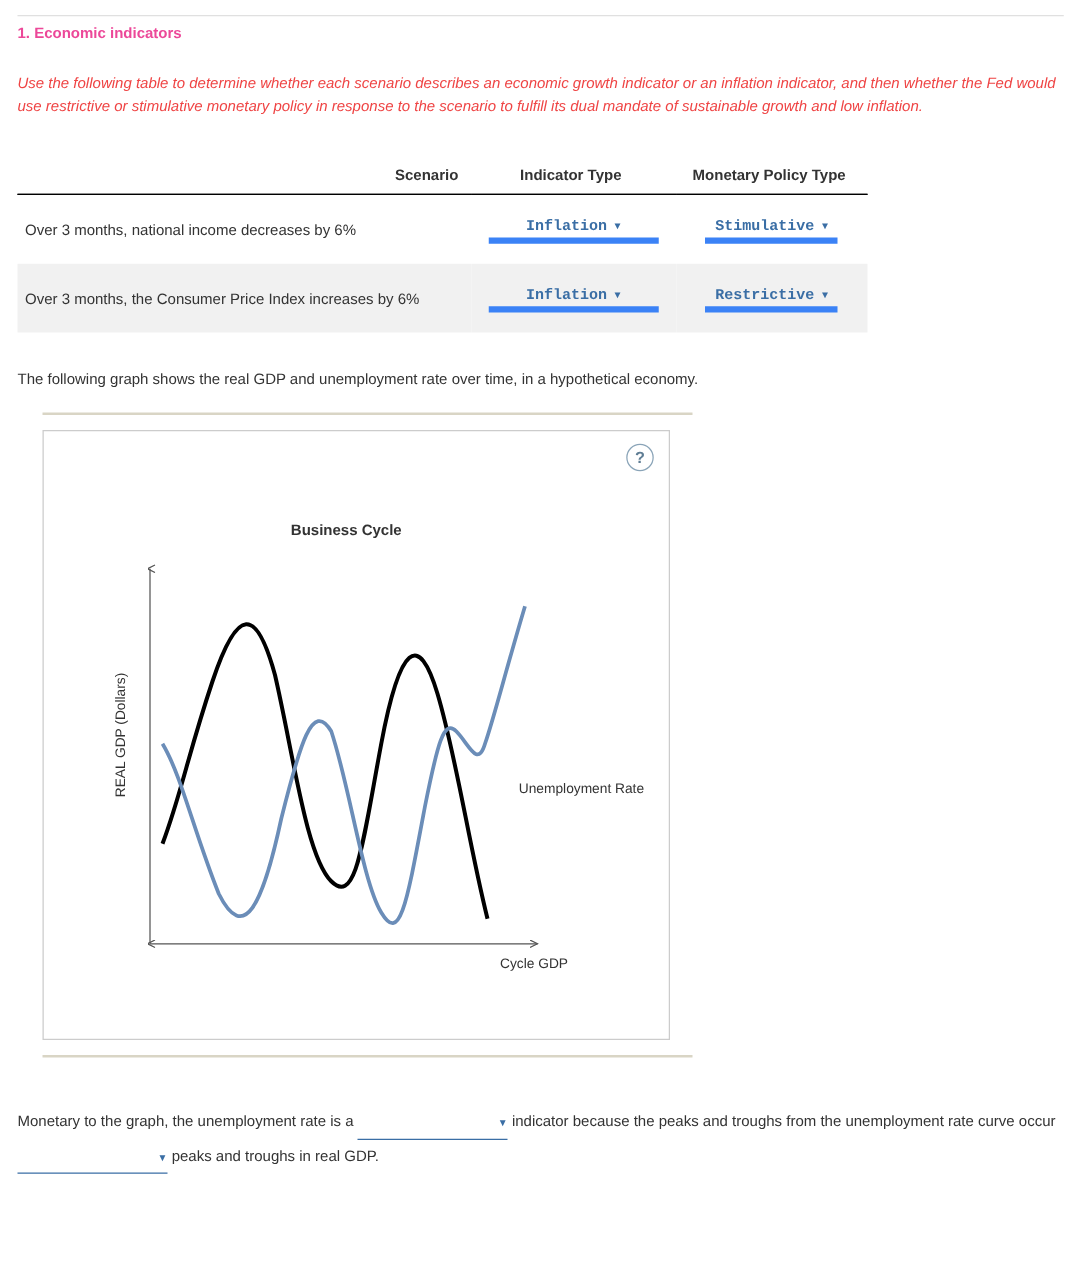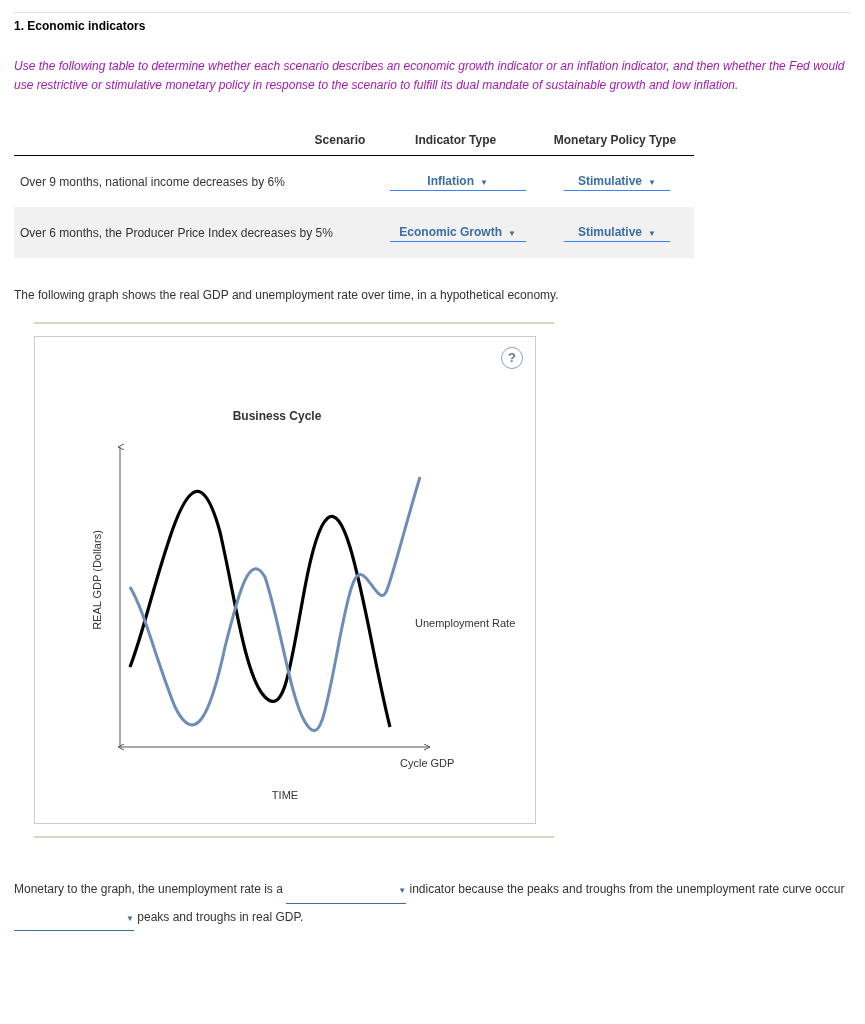--- a/index.html
+++ b/index.html
@@ -5,30 +5,30 @@
   body {
     font-family: Verdana, Geneva, sans-serif;
     font-size: 12px;
     color: #333;
     margin: 0;
     padding: 12px 14px;
     width: 865px;
     box-sizing: border-box;
   }
   .section-title {
-    color: #000000;
+    color: #ec4899;
     font-weight: bold;
     font-size: 12px;
     margin: 0 0 24px 0;
     border-top: 1px solid #e0e0e0;
     padding-top: 6px;
   }
   .instructions {
     font-style: italic;
-    color: #a21caf;
+    color: #ef4444;
     line-height: 1.6;
     margin-bottom: 30px;
   }
   table.scenario {
     width: 680px;
     border-collapse: collapse;
     margin-bottom: 30px;
   }
   table.scenario th {
     text-align: right;
@@ -46,26 +46,27 @@
     font-size: 12px;
     vertical-align: middle;
   }
   table.scenario tbody tr:nth-child(even) td {
     background: #f1f1f1;
   }
   .dropdown-field {
     display: inline-block;
     min-width: 130px;
     color: #3a6ea5;
-    border-bottom: 1px solid #3b82f6;
+    border-bottom: 5px solid #3b82f6;
     padding: 2px 3px;
     font-weight: bold;
     cursor: pointer;
     text-align: center;
     position: relative;
+    font-family: Liberation Mono, monospace;
   }
   .dropdown-field .tri {
     font-size: 8px;
     color: #3a6ea5;
     margin-left: 6px;
     vertical-align: middle;
   }
   .dropdown-field.narrow { min-width: 100px; }
   .graph-intro { margin: 24px 0 20px 0; }
   .chart-hr {
@@ -165,28 +166,28 @@
 <table class="scenario">
   <thead>
     <tr>
       <th>Scenario</th>
       <th class="center">Indicator Type</th>
       <th class="center">Monetary Policy Type</th>
     </tr>
   </thead>
   <tbody>
     <tr>
-      <td>Over 9 months, national income decreases by 6%</td>
+      <td>Over 3 months, national income decreases by 6%</td>
       <td style="text-align:center"><span class="dropdown-field"><span>Inflation</span><span class="tri">▼</span></span></td>
       <td style="text-align:center"><span class="dropdown-field narrow"><span>Stimulative</span><span class="tri">▼</span></span></td>
     </tr>
     <tr>
-      <td>Over 6 months, the Producer Price Index decreases by 5%</td>
-      <td style="text-align:center"><span class="dropdown-field"><span>Economic Growth</span><span class="tri">▼</span></span></td>
-      <td style="text-align:center"><span class="dropdown-field narrow"><span>Stimulative</span><span class="tri">▼</span></span></td>
+      <td>Over 3 months, the Consumer Price Index increases by 6%</td>
+      <td style="text-align:center"><span class="dropdown-field"><span>Inflation</span><span class="tri">▼</span></span></td>
+      <td style="text-align:center"><span class="dropdown-field narrow"><span>Restrictive</span><span class="tri">▼</span></span></td>
     </tr>
   </tbody>
 </table>
 
 <p class="graph-intro">The following graph shows the real GDP and unemployment rate over time, in a hypothetical economy.</p>
 
 <hr class="chart-hr">
 <div class="chart-outer">
   <div class="help-icon">?</div>
   <div class="chart-title">Business Cycle</div>
@@ -206,21 +207,20 @@
 
     <line x1="30" y1="310" x2="340" y2="310" stroke="#555" stroke-width="1" marker-end="url(#arrowX)" marker-start="url(#arrowXback)"></line>
     <line x1="30" y1="310" x2="30" y2="10" stroke="#555" stroke-width="1" marker-end="url(#arrowY)"></line>
 
     <path d="M 40 230  C 55 190, 60 160, 80 100  C 100 40, 115 40, 130 95  C 145 160, 155 240, 175 260  C 195 280, 200 230, 215 150  C 230 70, 245 60, 260 110  C 275 160, 285 230, 300 290" fill="none" stroke="#000" stroke-width="3.2"></path>
 
     <path d="M 40 150  C 55 175, 65 220, 85 270  C 105 310, 120 280, 135 210  C 150 150, 160 115, 175 140  C 190 185, 200 260, 215 285  C 230 310, 235 280, 250 200  C 260 150, 265 130, 275 140  C 285 150, 292 170, 298 150  C 305 130, 315 90, 330 40" fill="none" stroke="#6b8db8" stroke-width="3"></path>
   </svg>
   <div class="legend1">Unemployment Rate</div>
   <div class="legend2">Cycle GDP</div>
-  <div class="xlabel">TIME</div>
 </div>
 <hr class="chart-hr">
 
 <div class="sentence">
   <span>Monetary to the graph, the unemployment rate is a</span>
   <span class="inline-drop">&nbsp;<span class="tri">▼</span></span>
   <span>indicator because the peaks and troughs from the unemployment rate curve occur</span>
   <span class="inline-drop">&nbsp;<span class="tri">▼</span></span>
   <span>peaks and troughs in real GDP.</span>
 </div>

